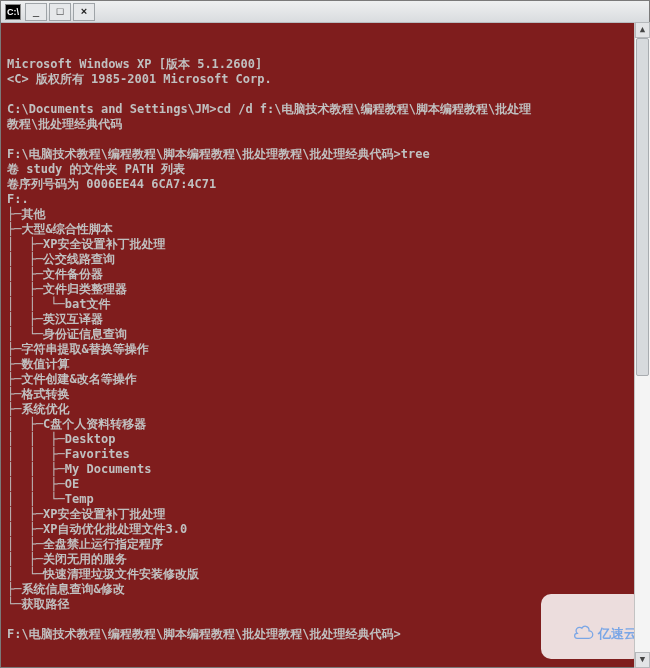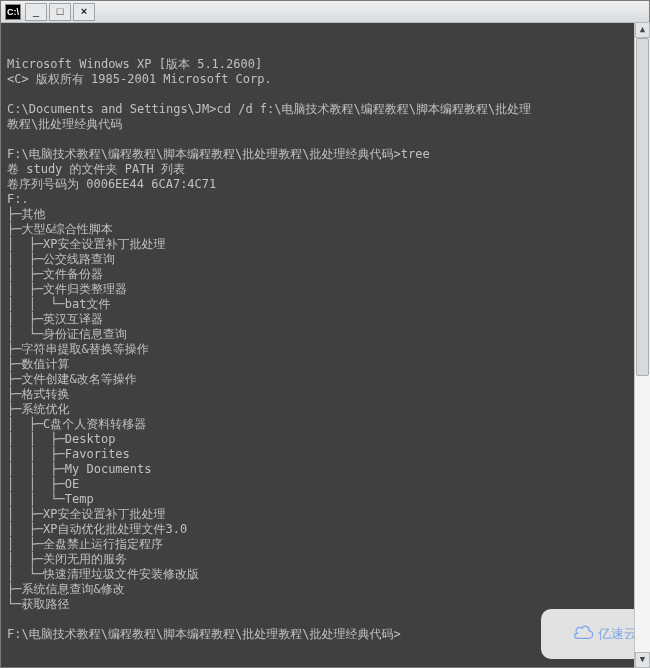--- a/index.html
+++ b/index.html
@@ -33,39 +33,40 @@
     background:#e6e8ea;
     border:1px solid #9fa4a8;
     font-family: Tahoma, sans-serif;
     font-size: 11px; line-height:14px;
     text-align:center;
     cursor:pointer;
   }
   .winbtn.close { font-weight:bold; }
   .terminal {
     flex:1;
-    background:#404040;
+    background:#7f1d1d;
     color:#c0c0c0;
     font-family: "Lucida Console","SimSun",monospace;
     font-size:12px;
     line-height:15px;
     padding:4px 2px 2px 6px;
     white-space: pre;
     overflow:hidden;
     position:relative;
+    font-weight:bold;
   }
   .watermark {
     position:absolute;
     right:6px; bottom:8px;
     display:flex; align-items:center; gap:4px;
     color:#7aa6e6;
     font-family: Arial, sans-serif;
     font-size:13px;
     background:rgba(255,255,255,0.85);
-    padding:1px 6px 2px 4px;
+    padding:16px 6px 2px 4px;
     border-radius:10px;
   }
   .watermark svg { width:20px; height:14px; }
   .scrollbar {
     position:absolute;
     top:22px; right:0;
     width:16px; bottom:0;
     background:#efefef;
     border-left:1px solid #c3c3c3;
     display:flex; flex-direction:column;

